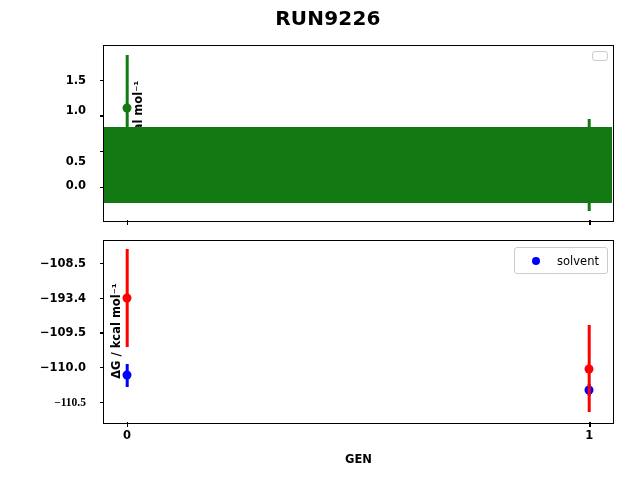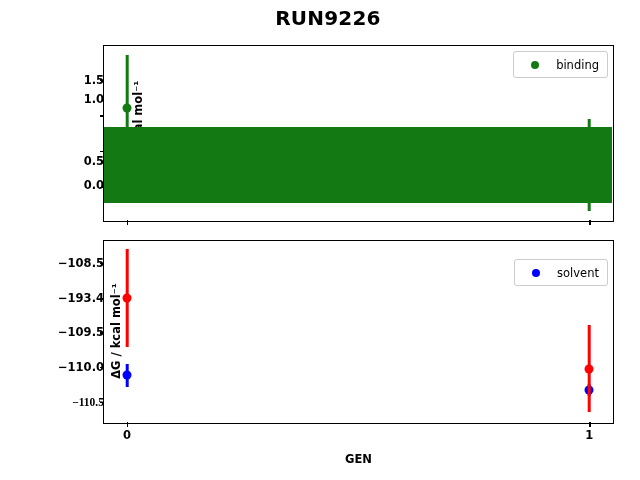--- a/index.html
+++ b/index.html
@@ -20,21 +20,21 @@
   .axes{position:absolute;border:1.3px solid #000;background:#fff;box-sizing:border-box;}
   #axes-top{left:103px;top:45px;width:511px;height:177px;}
   #axes-bottom{left:103px;top:240px;width:511px;height:184px;}
 
   .plotarea{position:absolute;left:0;top:0;right:0;bottom:0;overflow:hidden;}
 
   
   .ytick{position:absolute;left:-4.5px;width:4.5px;height:1.3px;background:#000;}
   .xtick{position:absolute;width:1.3px;height:4.5px;background:#000;}
   .yticklabel{
-    position:absolute;right:100%;margin-right:0;
+    position:absolute;right:100%;margin-right:18px;
     font-size:11.5px;font-weight:bold;color:#000;
     white-space:nowrap;transform:translateY(-50%);text-align:left;
   }
   .xticklabel{
     position:absolute;top:100%;margin-top:5px;
     font-size:11.5px;font-weight:bold;color:#000;
     white-space:nowrap;transform:translateX(-50%);
   }
 
   
@@ -63,60 +63,54 @@
     padding:4px 8px 4px 6px;box-sizing:border-box;
   }
   .legend-row{display:flex;align-items:center;height:17px;}
   .legend-key{width:30px;display:flex;align-items:center;justify-content:center;flex:0 0 30px;}
   .legend-label{font-size:11.5px;color:#000;white-space:nowrap;padding-left:6px;}
   .key-dot{width:8px;height:8px;border-radius:50%;display:block;}
   .key-dotted{
     width:26px;height:0;border-top:1.8px dotted #137a13;display:block;
   }
   #legend-top{right:5px;top:5px;}
-  #legend-bottom{right:5px;top:18px;}
+  #legend-bottom{right:5px;top:6px;}
 </style>
 </head>
 <body>
 
 <div id="figure">
 
   <div id="title">RUN9226</div>
 
   <div class="axes" id="axes-top">
     <div class="ylabel" id="ylabel-top">ΔΔG / kcal mol⁻¹</div>
     <div id="top-yticks">
         <div class="ytick" style="top: 140.807px;"></div>
         <div class="yticklabel" style="top: 139px;">0.0</div>
         <div class="ytick" style="top: 105.069px;"></div>
         <div class="yticklabel" style="top: 115px;">0.5</div>
         <div class="ytick" style="top: 69.3311px;"></div>
-        <div class="yticklabel" style="top: 53px;">1.0</div>
+        <div class="yticklabel" style="top: 64px;">1.0</div>
         <div class="ytick" style="top: 33.5934px;"></div>
         <div class="yticklabel" style="top: 33.5934px;">1.5</div>
       </div>
     <div id="top-xticks">
         <div class="xtick" style="left: 23.1091px; top: 174.4px;"></div>
         <div class="xtick" style="left: 485.291px; top: 174.4px;"></div>
       </div>
     <div class="plotarea" id="top-plot">
         <div class="errbar" style="left: 23.1091px; top: 8.57705px; height: 105.784px; background: rgb(19, 122, 19);"></div>
         <div class="marker" style="left: 23.1091px; top: 62.1836px; background: rgb(19, 122, 19);"></div>
         <div class="errbar" style="left: 485.291px; top: 72.9049px; height: 92.2033px; background: rgb(19, 122, 19);"></div>
         <div class="marker" style="left: 485.291px; top: 120.079px; background: rgb(19, 122, 19);"></div>
         <div class="allgens-band" style="left: 0px; top: 81.482px; width: 508.4px; height: 75.0492px; background: rgb(19, 122, 19);"></div>
       </div>
 
     <div class="legend" id="legend-top">
-      <div class="legend-row">
-        <span class="legend-key">
-          <span class="key-dot" style="background:#137a13"></span>
-        </span>
-        <span class="legend-label">binding</span>
-      </div>
     </div>
   </div>
 
   <div class="axes" id="axes-bottom">
     <div class="ylabel" id="ylabel-bottom">ΔG / kcal mol⁻¹</div>
     <div id="bottom-yticks">
         <div class="ytick" style="top: 22.1557px;"></div>
         <div class="yticklabel" style="top: 22.1557px;">−108.5</div>
         <div class="ytick" style="top: 56.774px;"></div>
         <div class="yticklabel" style="top: 56.774px;">−193.4</div>

